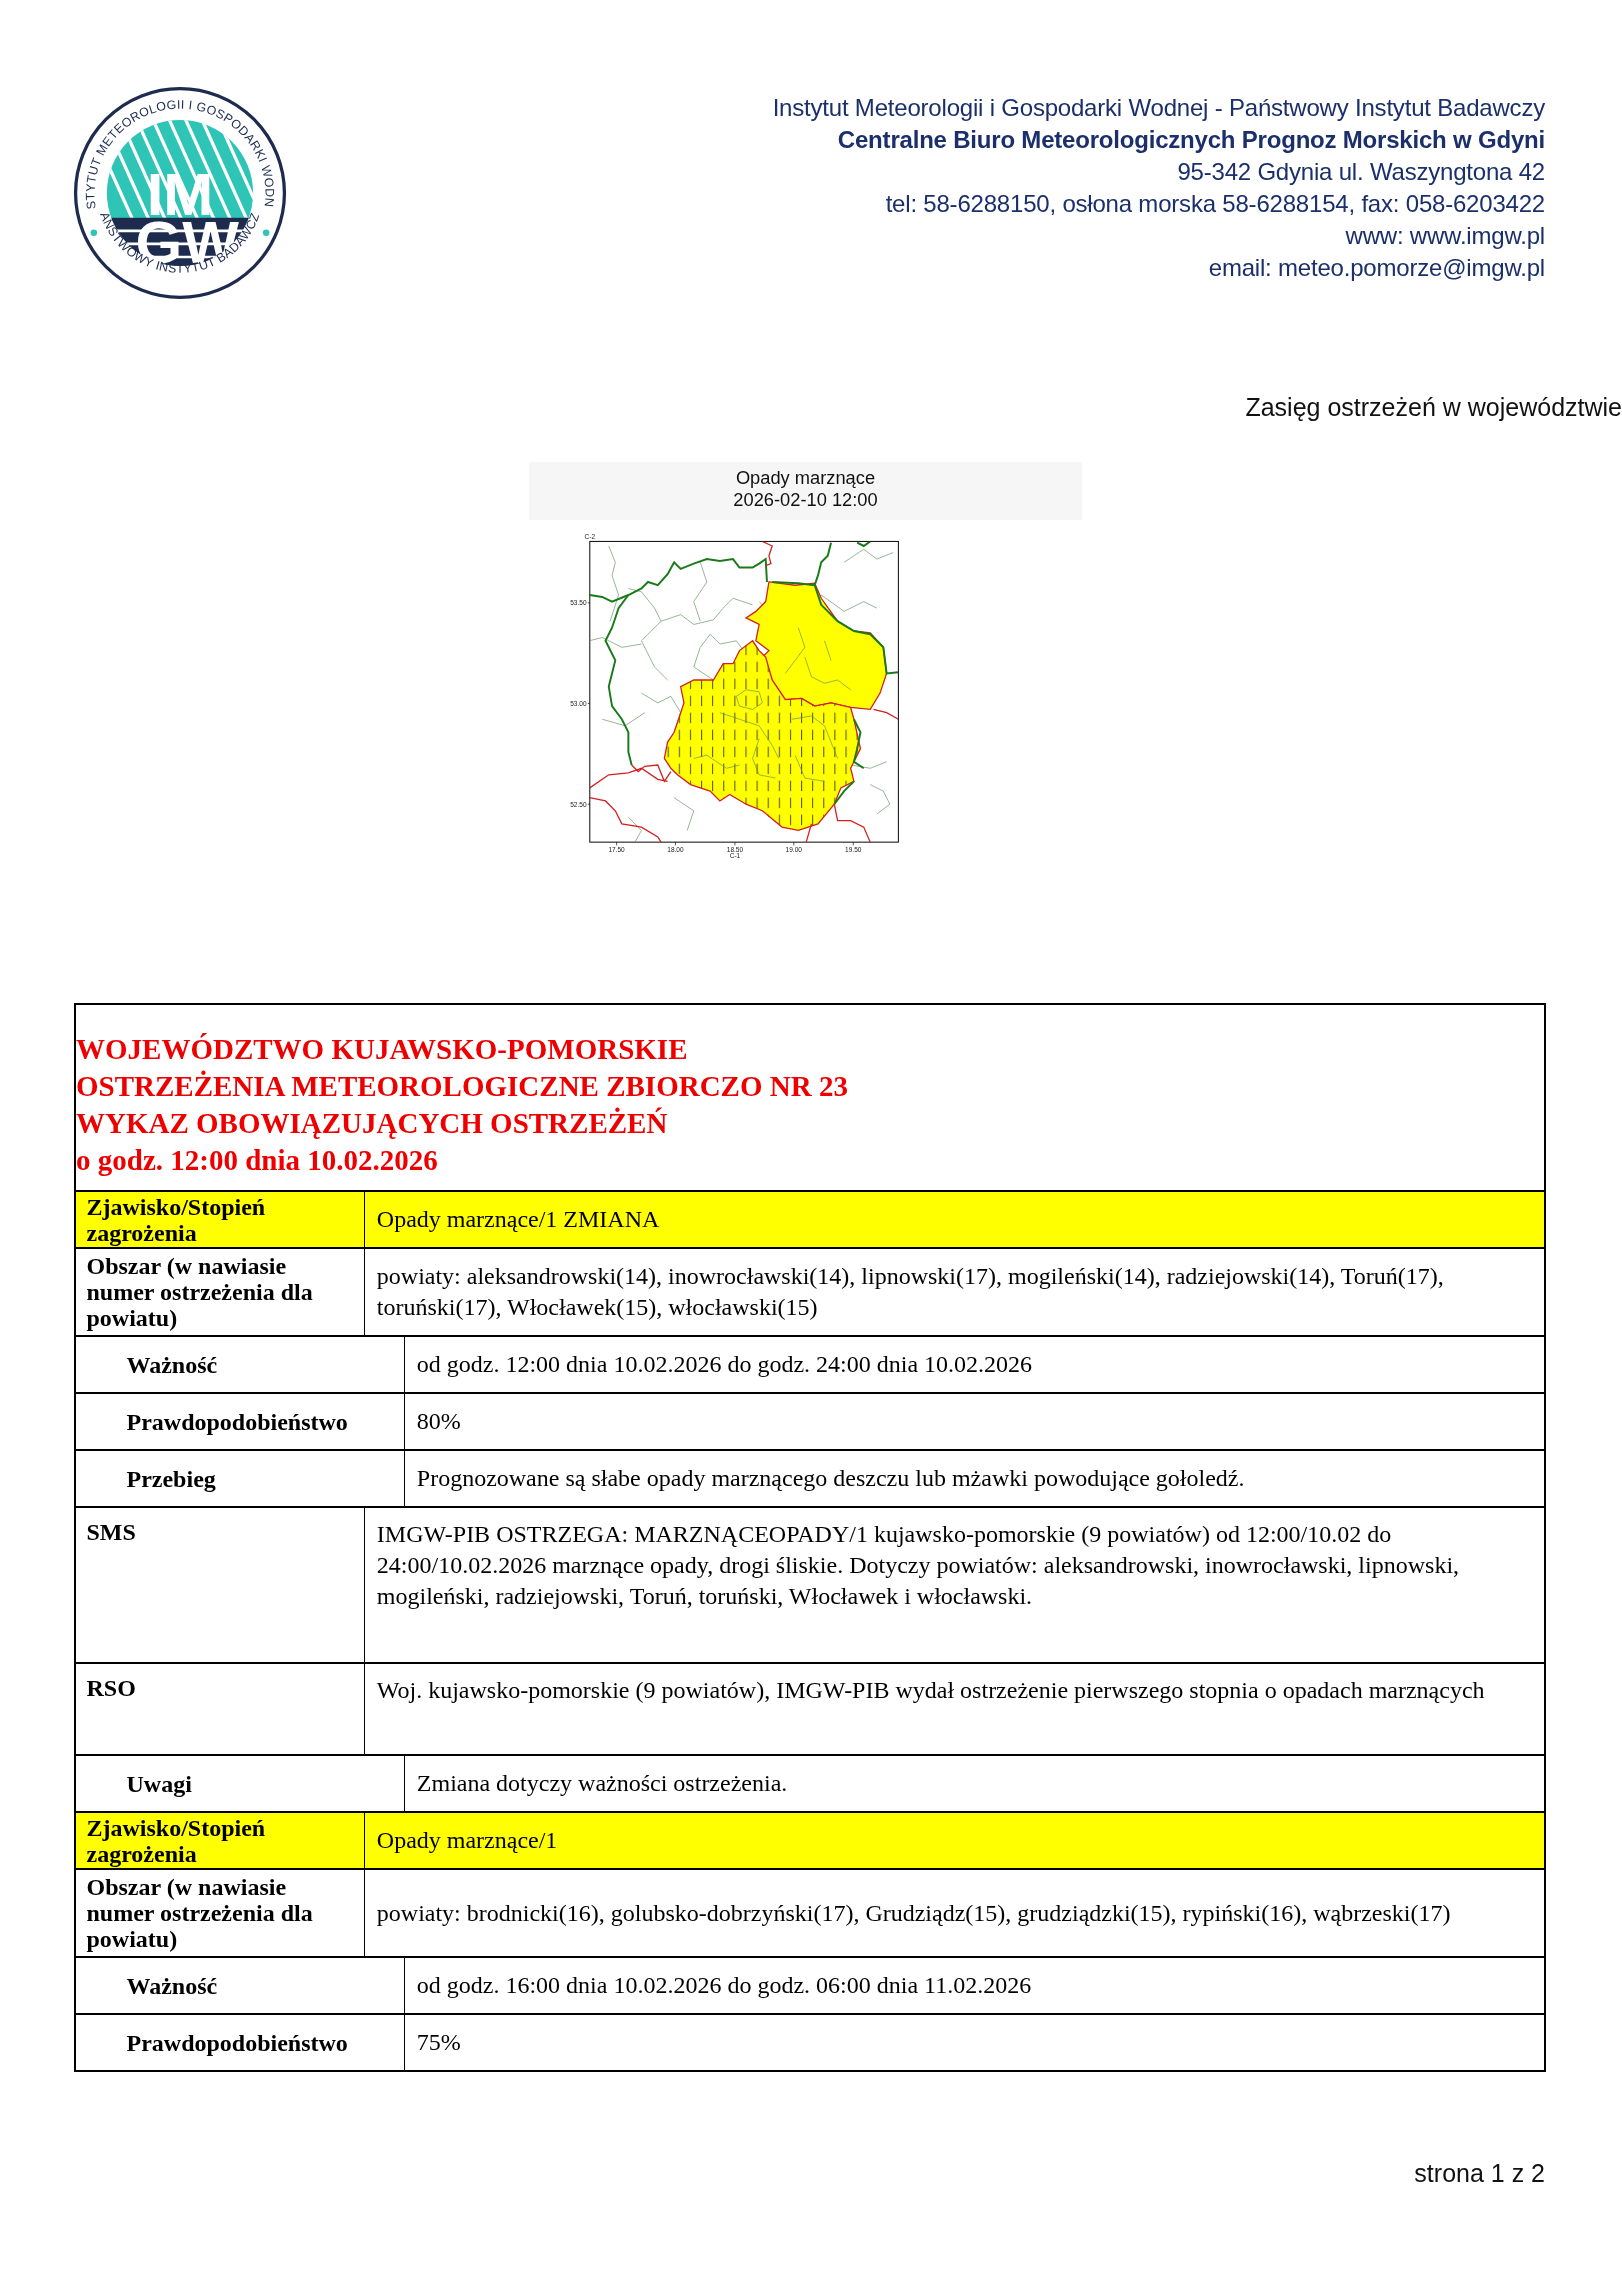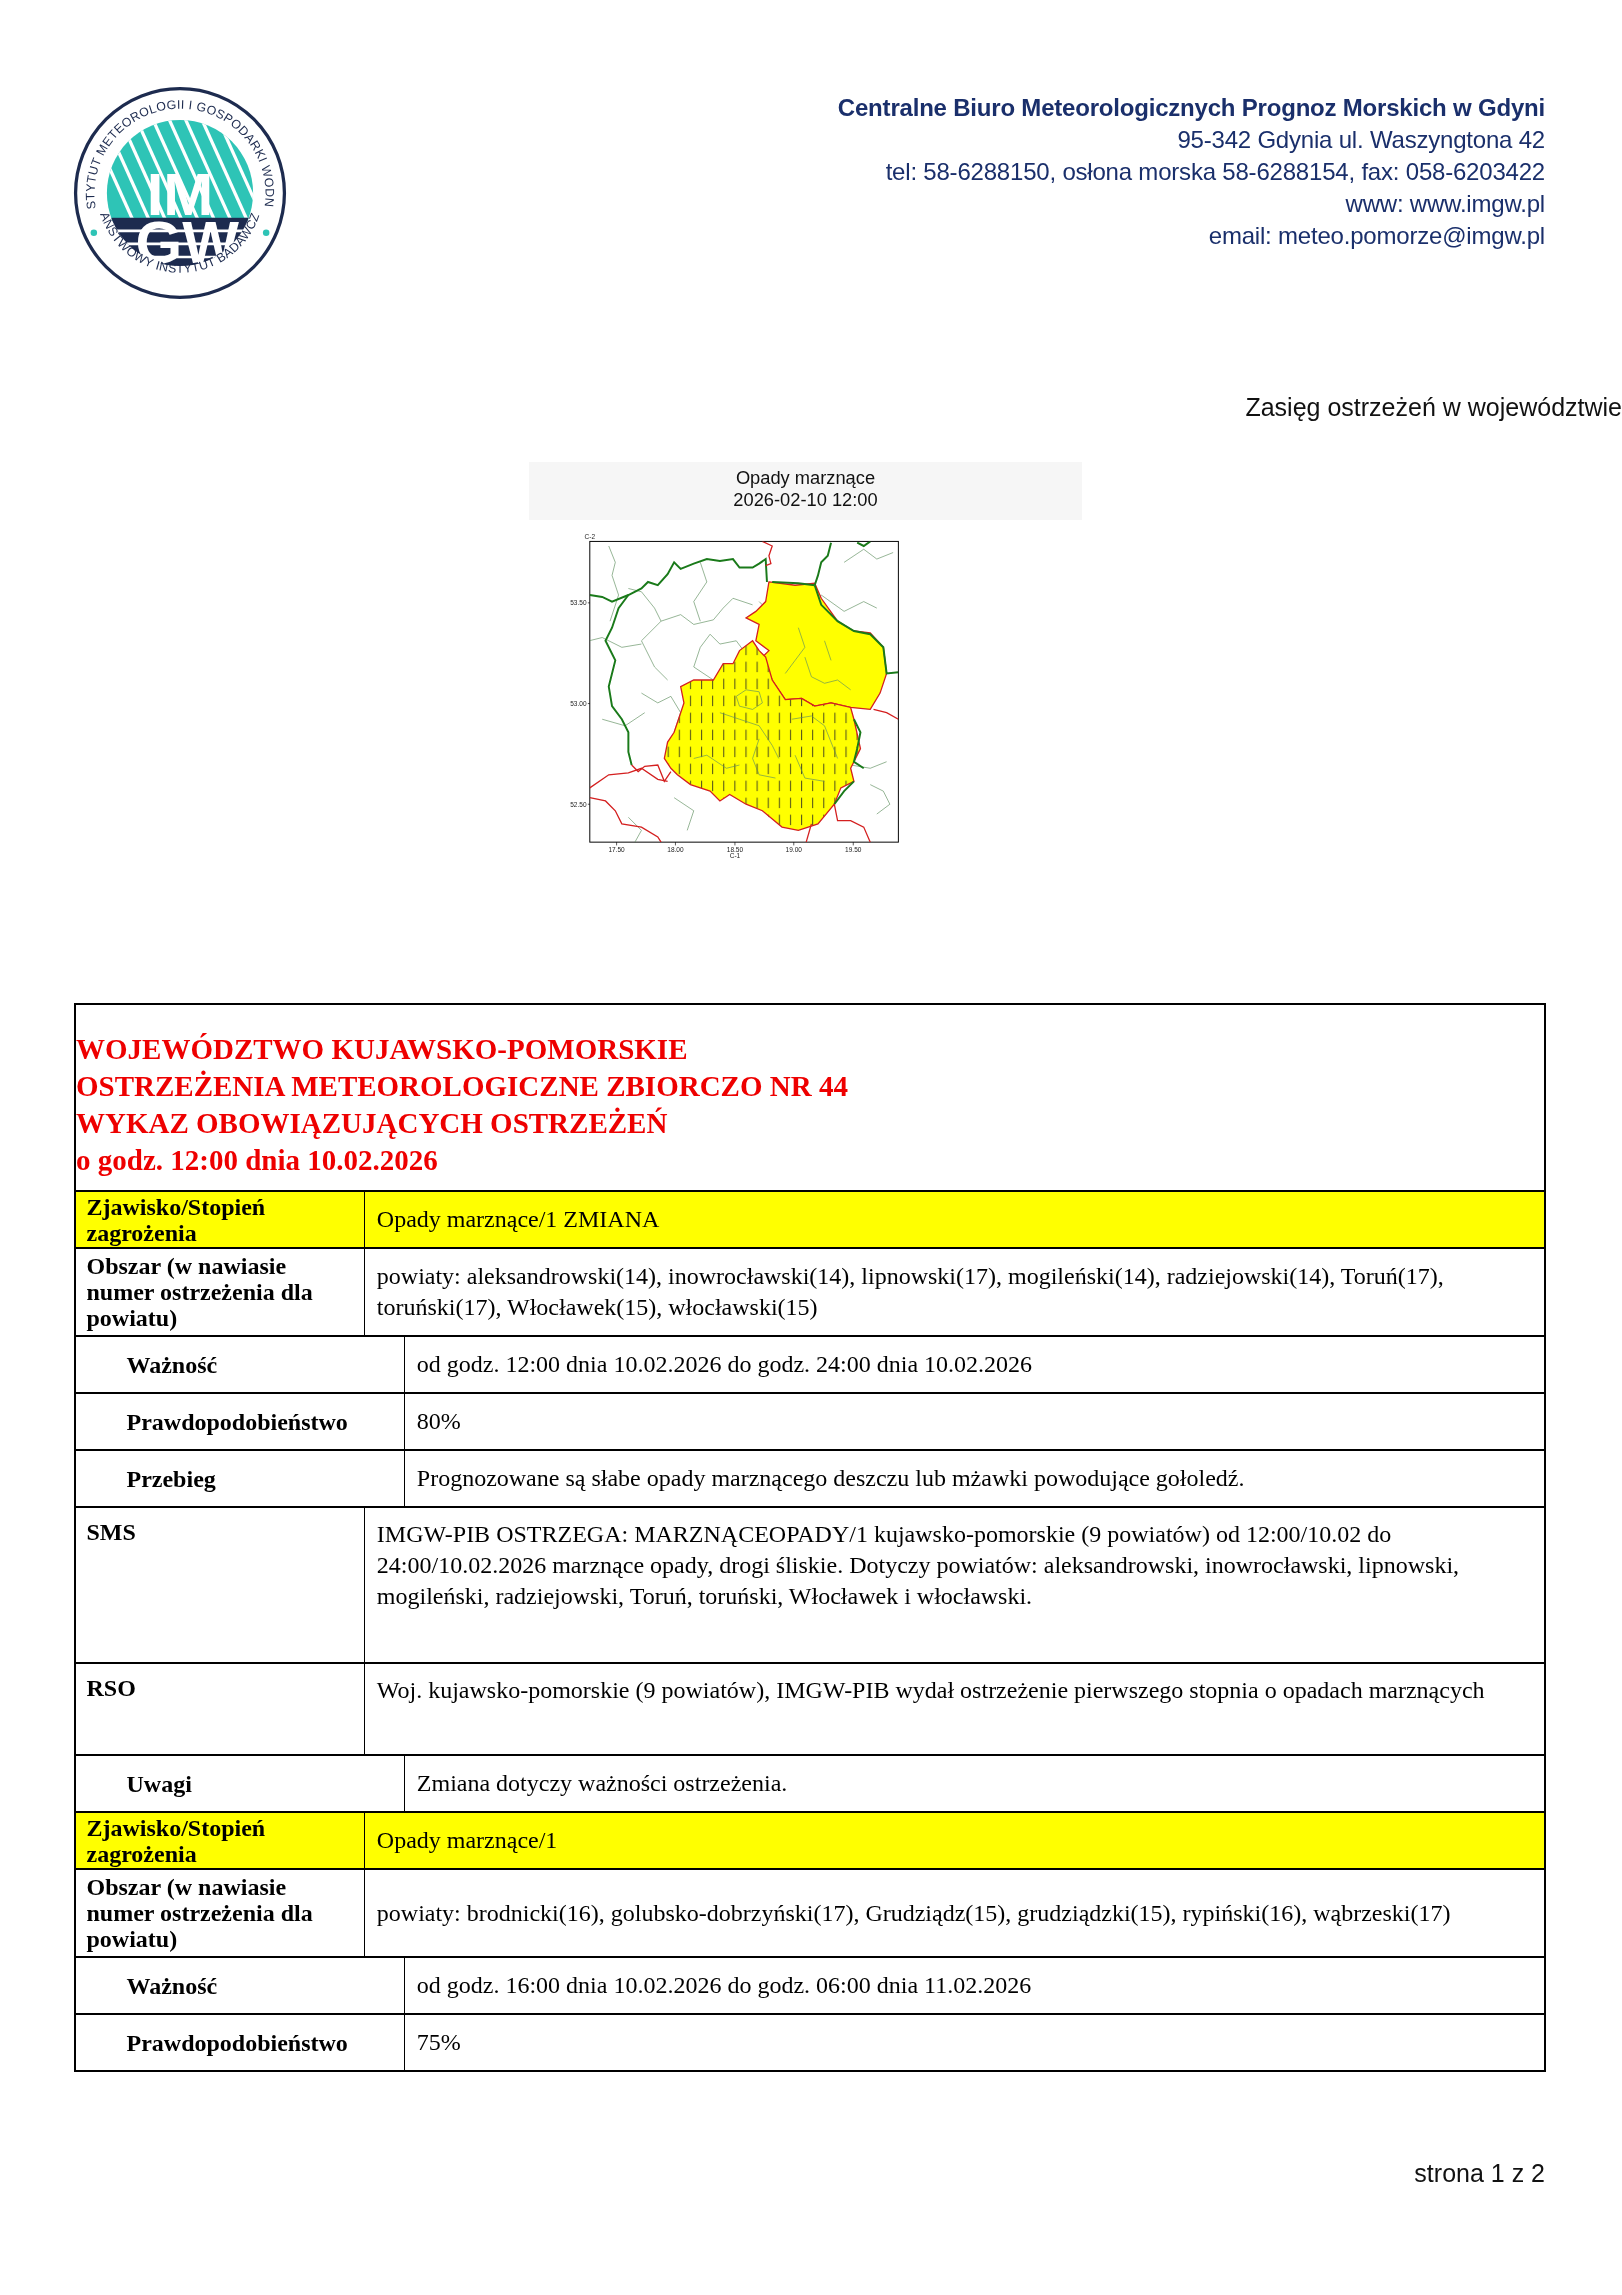--- a/index.html
+++ b/index.html
@@ -78,20 +78,21 @@
     </text>
     <text font-family="Liberation Sans, sans-serif" font-size="19" fill="#1d2b4f" letter-spacing="0.5">
       <textPath href="#ringBot" startOffset="50%" text-anchor="middle">PAŃSTWOWY INSTYTUT BADAWCZY</textPath>
     </text>
     <circle cx="35" cy="228" r="5" fill="#2ec4b6"></circle>
     <circle cx="299" cy="228" r="5" fill="#2ec4b6"></circle>
   </svg>
 </div>
 
 <div class="org">
+  <div>Instytut Meteorologii i Gospodarki Wodnej - Państwowy Instytut Badawczy</div>
   <div class="bold">Centralne Biuro Meteorologicznych Prognoz Morskich w Gdyni</div>
   <div>95-342 Gdynia ul. Waszyngtona 42</div>
   <div>tel: 58-6288150, osłona  morska 58-6288154, fax: 058-6203422</div>
   <div>www: www.imgw.pl</div>
   <div>email: meteo.pomorze@imgw.pl</div>
 </div>
 
 <div class="map-heading">Zasięg ostrzeżeń  w województwie</div>
 
 <div class="map-caption">
@@ -200,21 +201,21 @@
       <text x="353" y="503" text-anchor="middle">19.00</text>
       <text x="444" y="503" text-anchor="middle">19.50</text>
       <text x="263" y="512" text-anchor="middle">C-1</text>
     </g>
   </svg>
 </div>
 
 <div class="warn-table">
   <div class="title-cell">
     <div>WOJEWÓDZTWO KUJAWSKO-POMORSKIE</div>
-    <div>OSTRZEŻENIA METEOROLOGICZNE  ZBIORCZO  NR 44</div>
+    <div>OSTRZEŻENIA METEOROLOGICZNE  ZBIORCZO  NR 23</div>
     <div>WYKAZ  OBOWIĄZUJĄCYCH OSTRZEŻEŃ</div>
     <div>o godz. 12:00 dnia 10.02.2026</div>
   </div>
 
   <div class="row yellow">
     <div class="lab h-zj">Zjawisko/Stopień zagrożenia</div>
     <div class="val">Opady marznące/1 ZMIANA</div>
   </div>
   <div class="row">
     <div class="lab h-obs">Obszar (w nawiasie numer ostrzeżenia dla powiatu)</div>

